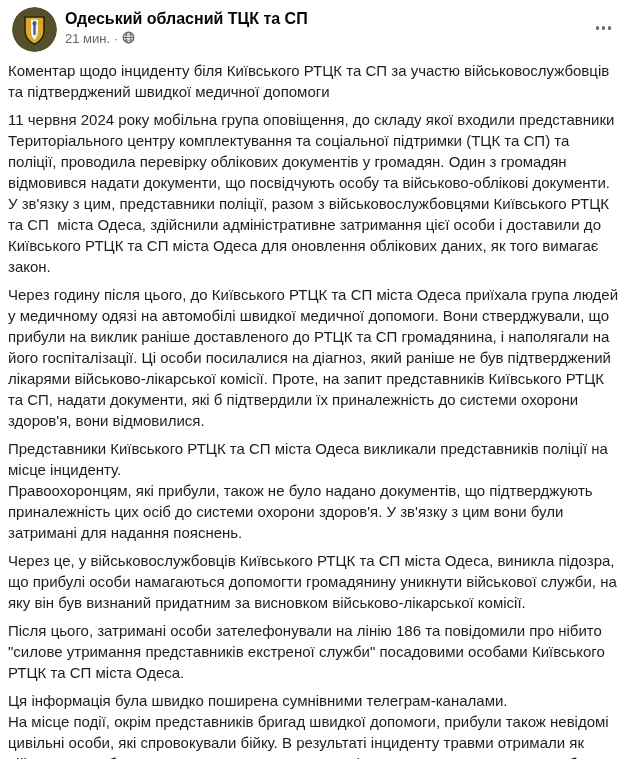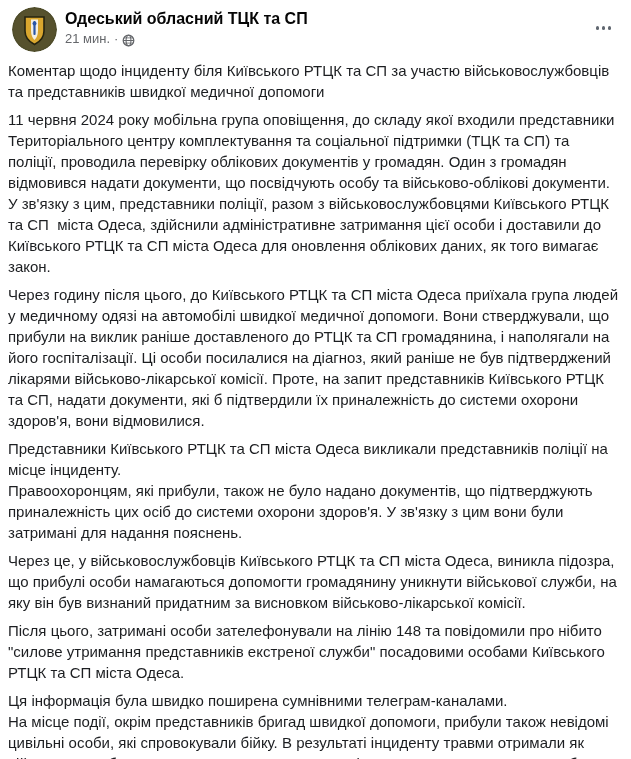--- a/index.html
+++ b/index.html
@@ -44,21 +44,21 @@
     font-weight: 700;
     font-size: 16px;
     line-height: 20px;
     color: #050505;
     text-decoration: none;
     margin-top: 2px;
     cursor: pointer;
   }
   .meta {
     display: flex;
-    align-items: flex-end;
+    align-items: flex-start;
     gap: 4px;
     font-size: 13px;
     line-height: 17px;
     color: #65676b;
     margin-top: 1px;
   }
   .meta .timestamp { cursor: pointer; }
   .meta .sep { color: #65676b; }
   .globe {
     display: inline-flex;
@@ -132,24 +132,24 @@
 
     <div class="more-btn">
       <span class="dot"></span>
       <span class="dot"></span>
       <span class="dot"></span>
     </div>
 
   </div>
 
   <div class="post-body">
-      <p>Коментар щодо інциденту біля Київського РТЦК та СП за участю військовослужбовців та представників швидкої медичної допомоги</p>
+      <p>Коментар щодо інциденту біля Київського РТЦК та СП за участю військовослужбовців та підтверджений швидкої медичної допомоги</p>
       <p>11 червня 2024 року мобільна група оповіщення, до складу якої входили представники Територіального центру комплектування та соціальної підтримки (ТЦК та СП) та поліції, проводила перевірку облікових документів у громадян. Один з громадян відмовився надати документи, що посвідчують особу та військово-облікові документи. У зв'язку з цим, представники поліції, разом з військовослужбовцями Київського РТЦК та СП  міста Одеса, здійснили адміністративне затримання цієї особи і доставили до Київського РТЦК та СП міста Одеса для оновлення облікових даних, як того вимагає закон.</p>
       <p>Через годину після цього, до Київського РТЦК та СП міста Одеса приїхала група людей у медичному одязі на автомобілі швидкої медичної допомоги. Вони стверджували, що прибули на виклик раніше доставленого до РТЦК та СП громадянина, і наполягали на його госпіталізації. Ці особи посилалися на діагноз, який раніше не був підтверджений лікарями військово-лікарської комісії. Проте, на запит представників Київського РТЦК та СП, надати документи, які б підтвердили їх приналежність до системи охорони здоров'я, вони відмовилися.</p>
       <p>Представники Київського РТЦК та СП міста Одеса викликали представників поліції на місце інциденту.
 Правоохоронцям, які прибули, також не було надано документів, що підтверджують приналежність цих осіб до системи охорони здоров'я. У зв'язку з цим вони були затримані для надання пояснень.</p>
       <p>Через це, у військовослужбовців Київського РТЦК та СП міста Одеса, виникла підозра, що прибулі особи намагаються допомогти громадянину уникнути військової служби, на яку він був визнаний придатним за висновком військово-лікарської комісії.</p>
-      <p>Після цього, затримані особи зателефонували на лінію 148 та повідомили про нібито "силове утримання представників екстреної служби" посадовими особами Київського РТЦК та СП міста Одеса.</p>
+      <p>Після цього, затримані особи зателефонували на лінію 186 та повідомили про нібито "силове утримання представників екстреної служби" посадовими особами Київського РТЦК та СП міста Одеса.</p>
       <p>Ця інформація була швидко поширена сумнівними телеграм-каналами.
 На місце події, окрім представників бригад швидкої допомоги, прибули також невідомі цивільні особи, які спровокували бійку. В результаті інциденту травми отримали як військовослужбовець Київського РТЦК та СП, так і представники екстреної служби.</p>
     </div>
 
 </div>
 
 </body></html>

